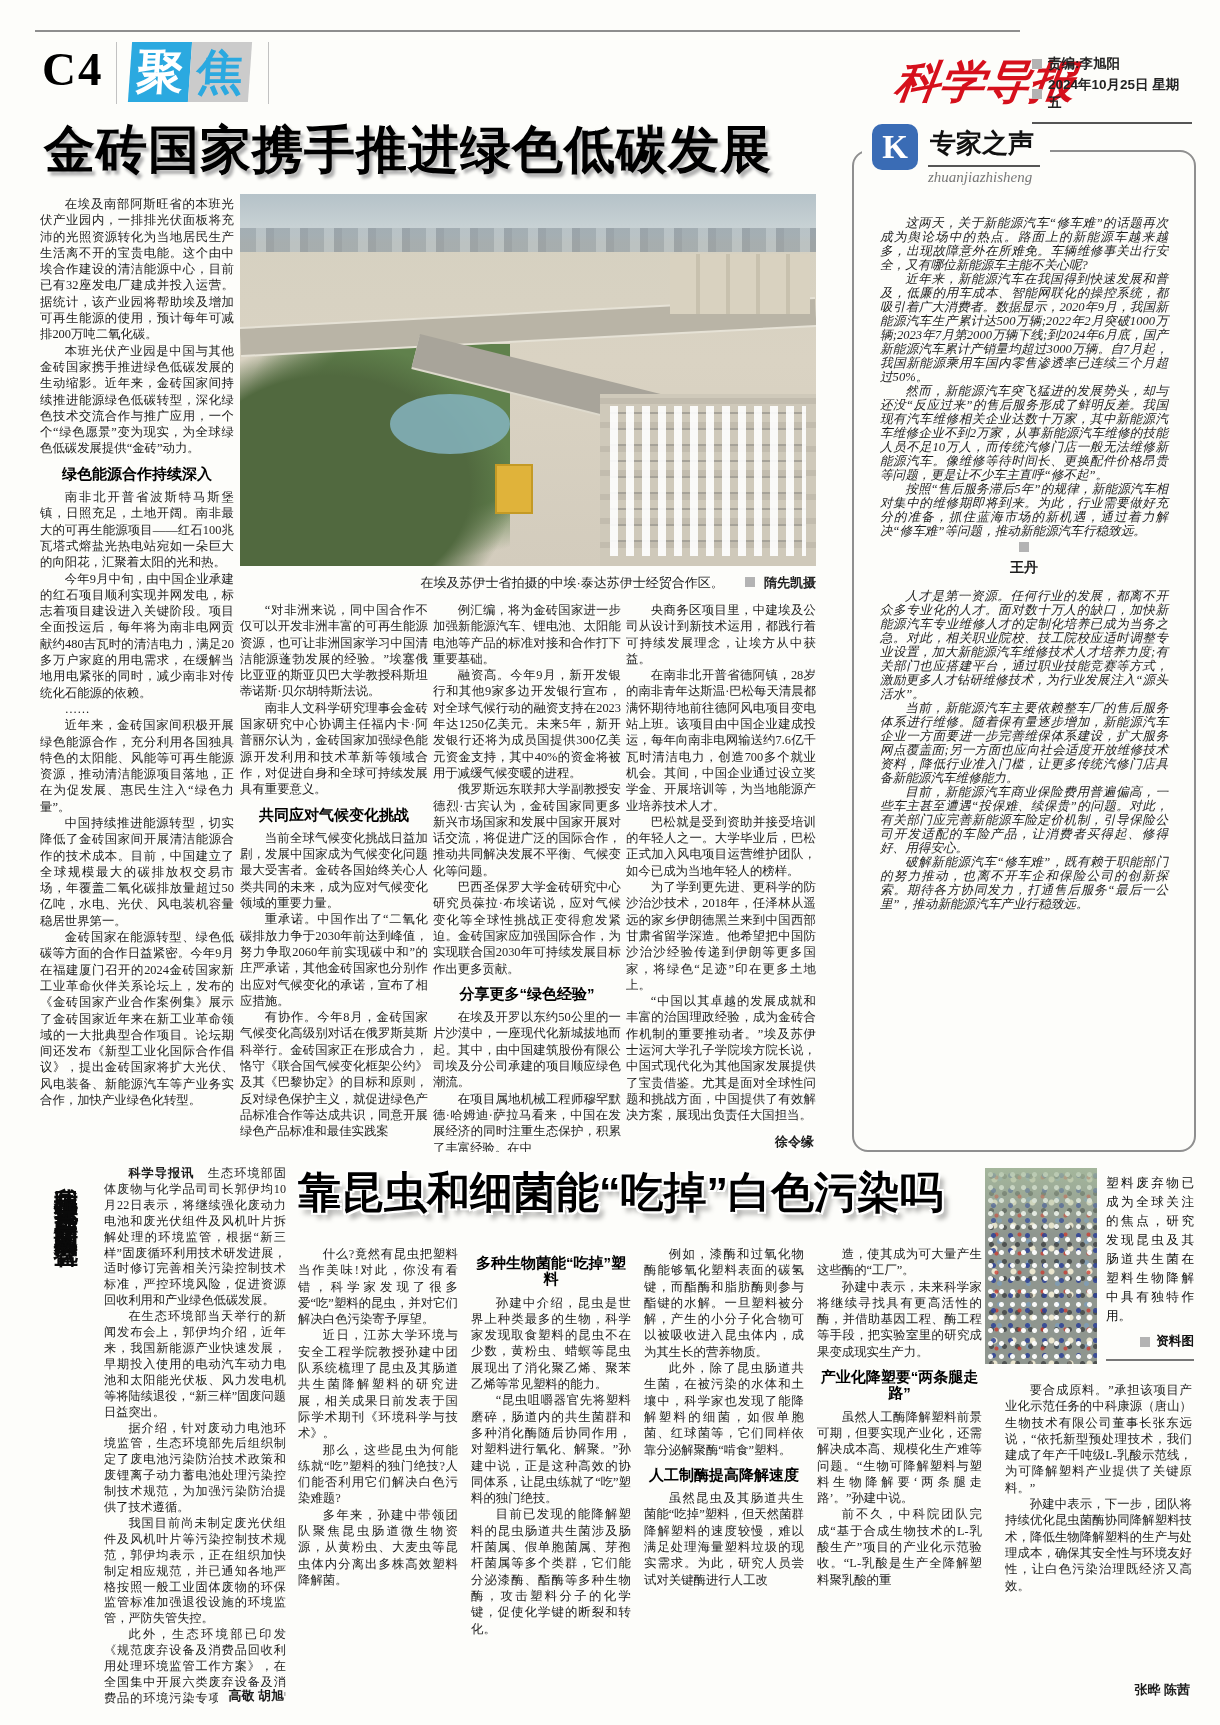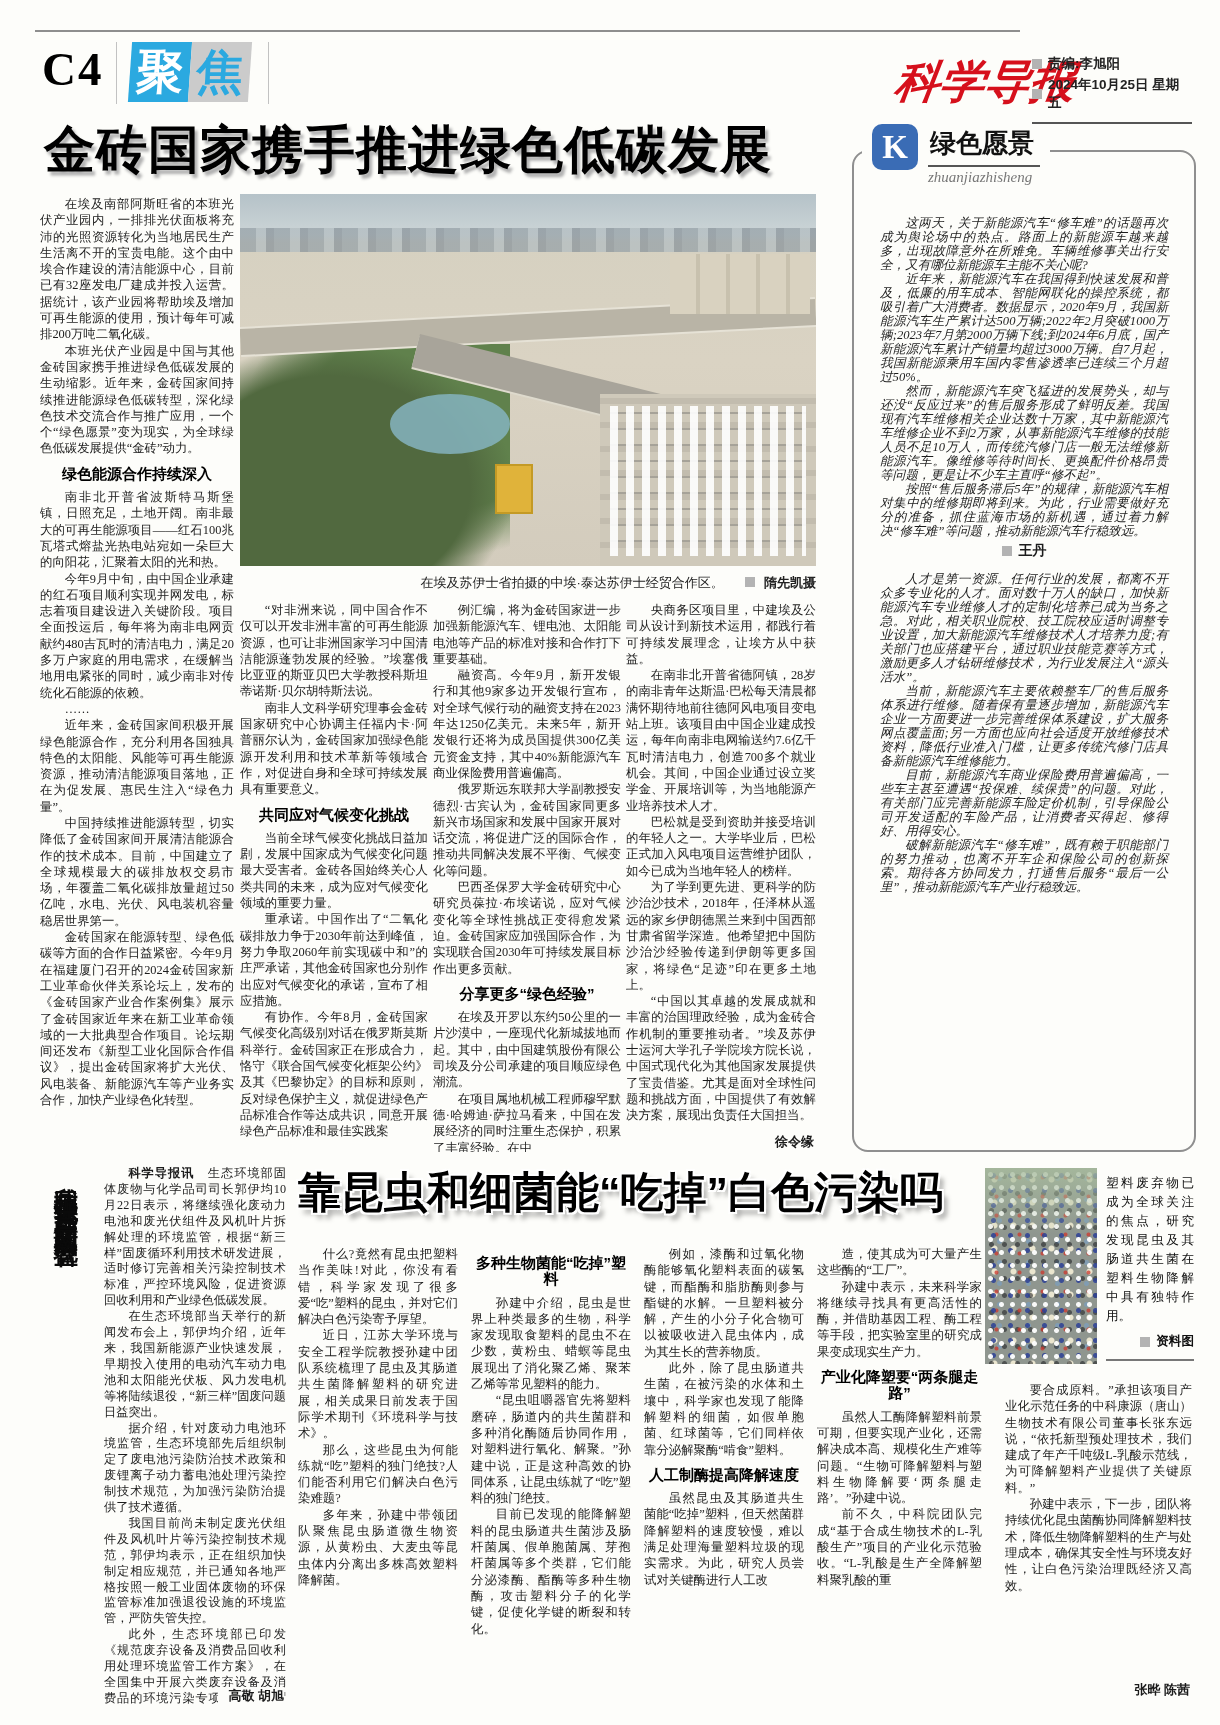--- a/index.html
+++ b/index.html
@@ -45,21 +45,21 @@
   .kai p{margin:0;text-indent:2em;}
   .expert-header{display:flex;align-items:flex-start;gap:10px;background:#fdfdfa;padding:0 10px;z-index:3;}
   .klogo{width:46px;height:46px;background:#3a6cb5;border-radius:10px;color:#fff;display:flex;
          align-items:center;justify-content:center;font-size:33px;font-weight:700;font-family:"Liberation Serif",serif;}
   .ztitle{font-size:26px;font-weight:700;font-family:"Liberation Sans",sans-serif;color:#111;
           border-bottom:2px solid #555;padding:2px 6px 4px 2px;white-space:nowrap;}
   .pinyin{font-size:15px;font-style:italic;color:#777;font-family:"Liberation Serif",serif;margin-top:2px;}
   .expert-head-lines{font-family:"Liberation Sans",sans-serif;font-weight:700;font-size:28px;
                      text-align:center;line-height:36px;color:#000;margin:14px 0 6px 0;}
   .expert-author{display:flex;justify-content:center;align-items:center;gap:7px;margin:4px 0 12px 0;
-                 font-family:Liberation Sans, sans-serif;font-weight:700;font-size:14px;}
+                 font-family:Liberation Sans, sans-serif;font-weight:700;font-size:14px;flex-direction:column;}
   
   .photo-trash{background-color:#8f968f;overflow:hidden;
     background-image:
       linear-gradient(rgba(168,188,158,.85),rgba(168,188,158,0) 34%),
       radial-gradient(circle,rgba(255,255,255,.95) 0 2px,transparent 3px),
       radial-gradient(circle,rgba(45,65,150,.85) 0 2px,transparent 3px),
       radial-gradient(circle,rgba(205,55,45,.75) 0 1.5px,transparent 2.5px),
       radial-gradient(circle,rgba(25,25,30,.55) 0 2px,transparent 3px),
       radial-gradient(circle,rgba(244,238,214,.9) 0 2.5px,transparent 3.5px),
       radial-gradient(circle,rgba(120,160,200,.6) 0 2px,transparent 3px);
@@ -131,21 +131,21 @@
   <div class="abs col" style="left:240px;top:602px;width:188px;height:550px;">
       <p>“对非洲来说，同中国合作不仅可以开发非洲丰富的可再生能源资源，也可让非洲国家学习中国清洁能源蓬勃发展的经验。”埃塞俄比亚亚的斯亚贝巴大学教授科斯坦蒂诺斯·贝尔胡特斯法说。</p>
       <p>南非人文科学研究理事会金砖国家研究中心协调主任福内卡·阿普丽尔认为，金砖国家加强绿色能源开发利用和技术革新等领域合作，对促进自身和全球可持续发展具有重要意义。</p>
       <div class="colhead">共同应对气候变化挑战</div>
       <p>当前全球气候变化挑战日益加剧，发展中国家成为气候变化问题最大受害者。金砖各国始终关心人类共同的未来，成为应对气候变化领域的重要力量。</p>
       <p>重承诺。中国作出了“二氧化碳排放力争于2030年前达到峰值，努力争取2060年前实现碳中和”的庄严承诺，其他金砖国家也分别作出应对气候变化的承诺，宣布了相应措施。</p>
       <p>有协作。今年8月，金砖国家气候变化高级别对话在俄罗斯莫斯科举行。金砖国家正在形成合力，恪守《联合国气候变化框架公约》及其《巴黎协定》的目标和原则，反对绿色保护主义，就促进绿色产品标准合作等达成共识，同意开展绿色产品标准和最佳实践案</p>
     </div>
   <div class="abs col" style="left:433px;top:602px;width:188px;height:550px;">
       <p>例汇编，将为金砖国家进一步加强新能源汽车、锂电池、太阳能电池等产品的标准对接和合作打下重要基础。</p>
-      <p>融资高。今年9月，新开发银行和其他9家多边开发银行宣布，对全球气候行动的融资支持在2023年达1250亿美元。未来5年，新开发银行还将为成员国提供300亿美元资金支持，其中40%新能源汽车商业保险费用普遍偏高。</p>
+      <p>融资高。今年9月，新开发银行和其他9家多边开发银行宣布，对全球气候行动的融资支持在2023年达1250亿美元。未来5年，新开发银行还将为成员国提供300亿美元资金支持，其中40%的资金将被用于减缓气候变暖的进程。</p>
       <p>俄罗斯远东联邦大学副教授安德烈·古宾认为，金砖国家同更多新兴市场国家和发展中国家开展对话交流，将促进广泛的国际合作，推动共同解决发展不平衡、气候变化等问题。</p>
       <p>巴西圣保罗大学金砖研究中心研究员葆拉·布埃诺说，应对气候变化等全球性挑战正变得愈发紧迫。金砖国家应加强国际合作，为实现联合国2030年可持续发展目标作出更多贡献。</p>
       <div class="colhead">分享更多“绿色经验”</div>
       <p>在埃及开罗以东约50公里的一片沙漠中，一座现代化新城拔地而起。其中，由中国建筑股份有限公司埃及分公司承建的项目顺应绿色潮流。</p>
       <p>在项目属地机械工程师穆罕默德·哈姆迪·萨拉马看来，中国在发展经济的同时注重生态保护，积累了丰富经验。在中</p>
     </div>
   <div class="abs" style="left:626px;top:602px;width:190px;height:550px;">
     <div class="col" style="width:100%;height:100%;">
         <p>央商务区项目里，中建埃及公司从设计到新技术运用，都践行着可持续发展理念，让埃方从中获益。</p>
         <p>在南非北开普省德阿镇，28岁的南非青年达斯温·巴松每天清晨都满怀期待地前往德阿风电项目变电站上班。该项目由中国企业建成投运，每年向南非电网输送约7.6亿千瓦时清洁电力，创造700多个就业机会。其间，中国企业通过设立奖学金、开展培训等，为当地能源产业培养技术人才。</p>
@@ -173,21 +173,21 @@
           <p>当前，新能源汽车主要依赖整车厂的售后服务体系进行维修。随着保有量逐步增加，新能源汽车企业一方面要进一步完善维保体系建设，扩大服务网点覆盖面;另一方面也应向社会适度开放维修技术资料，降低行业准入门槛，让更多传统汽修门店具备新能源汽车维修能力。</p>
           <p>目前，新能源汽车商业保险费用普遍偏高，一些车主甚至遭遇“投保难、续保贵”的问题。对此，有关部门应完善新能源车险定价机制，引导保险公司开发适配的车险产品，让消费者买得起、修得好、用得安心。</p>
           <p>破解新能源汽车“修车难”，既有赖于职能部门的努力推动，也离不开车企和保险公司的创新探索。期待各方协同发力，打通售后服务“最后一公里”，推动新能源汽车产业行稳致远。</p>
         </div>
     </div>
   </div>
 
   <div class="abs expert-header" style="left:862px;top:124px;">
     <div class="klogo">K</div>
     <div>
-      <div class="ztitle">绿色愿景</div>
+      <div class="ztitle">专家之声</div>
       <div class="pinyin">zhuanjiazhisheng</div>
     </div>
   </div>
 
   <div class="abs vert-headline" style="left:40px;top:1168px;height:540px;">我国持续强化『新三样』固废问题的环境监管</div>
   <div class="abs" style="left:104px;top:1166px;width:182px;height:540px;">
     <div class="col" style="width:100%;height:100%;font-size:12.2px;line-height:15.9px;">
         <p><b class="lead">科学导报讯　</b>生态环境部固体废物与化学品司司长郭伊均10月22日表示，将继续强化废动力电池和废光伏组件及风机叶片拆解处理的环境监管，根据“新三样”固废循环利用技术研发进展，适时修订完善相关污染控制技术标准，严控环境风险，促进资源回收利用和产业绿色低碳发展。</p>
         <p>在生态环境部当天举行的新闻发布会上，郭伊均介绍，近年来，我国新能源产业快速发展，早期投入使用的电动汽车动力电池和太阳能光伏板、风力发电机等将陆续退役，“新三样”固废问题日益突出。</p>
         <p>据介绍，针对废动力电池环境监管，生态环境部先后组织制定了废电池污染防治技术政策和废锂离子动力蓄电池处理污染控制技术规范，为加强污染防治提供了技术遵循。</p>

